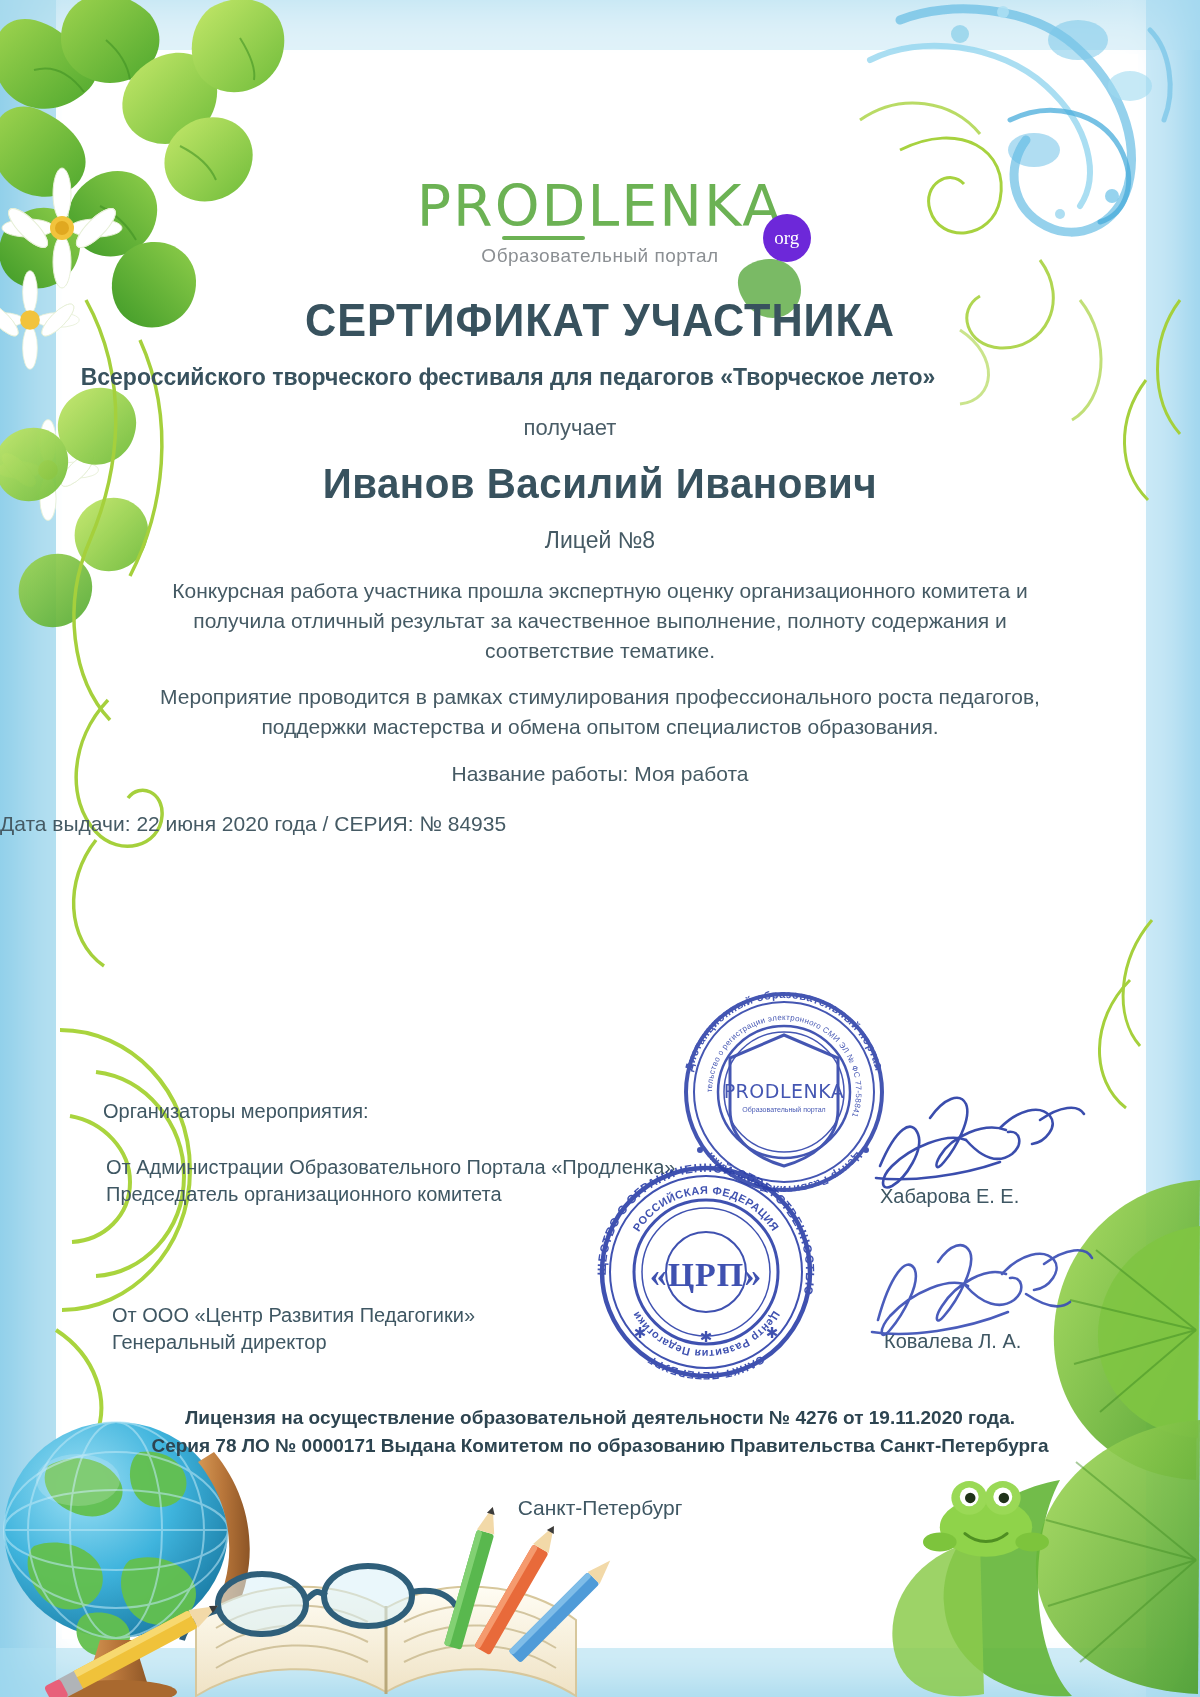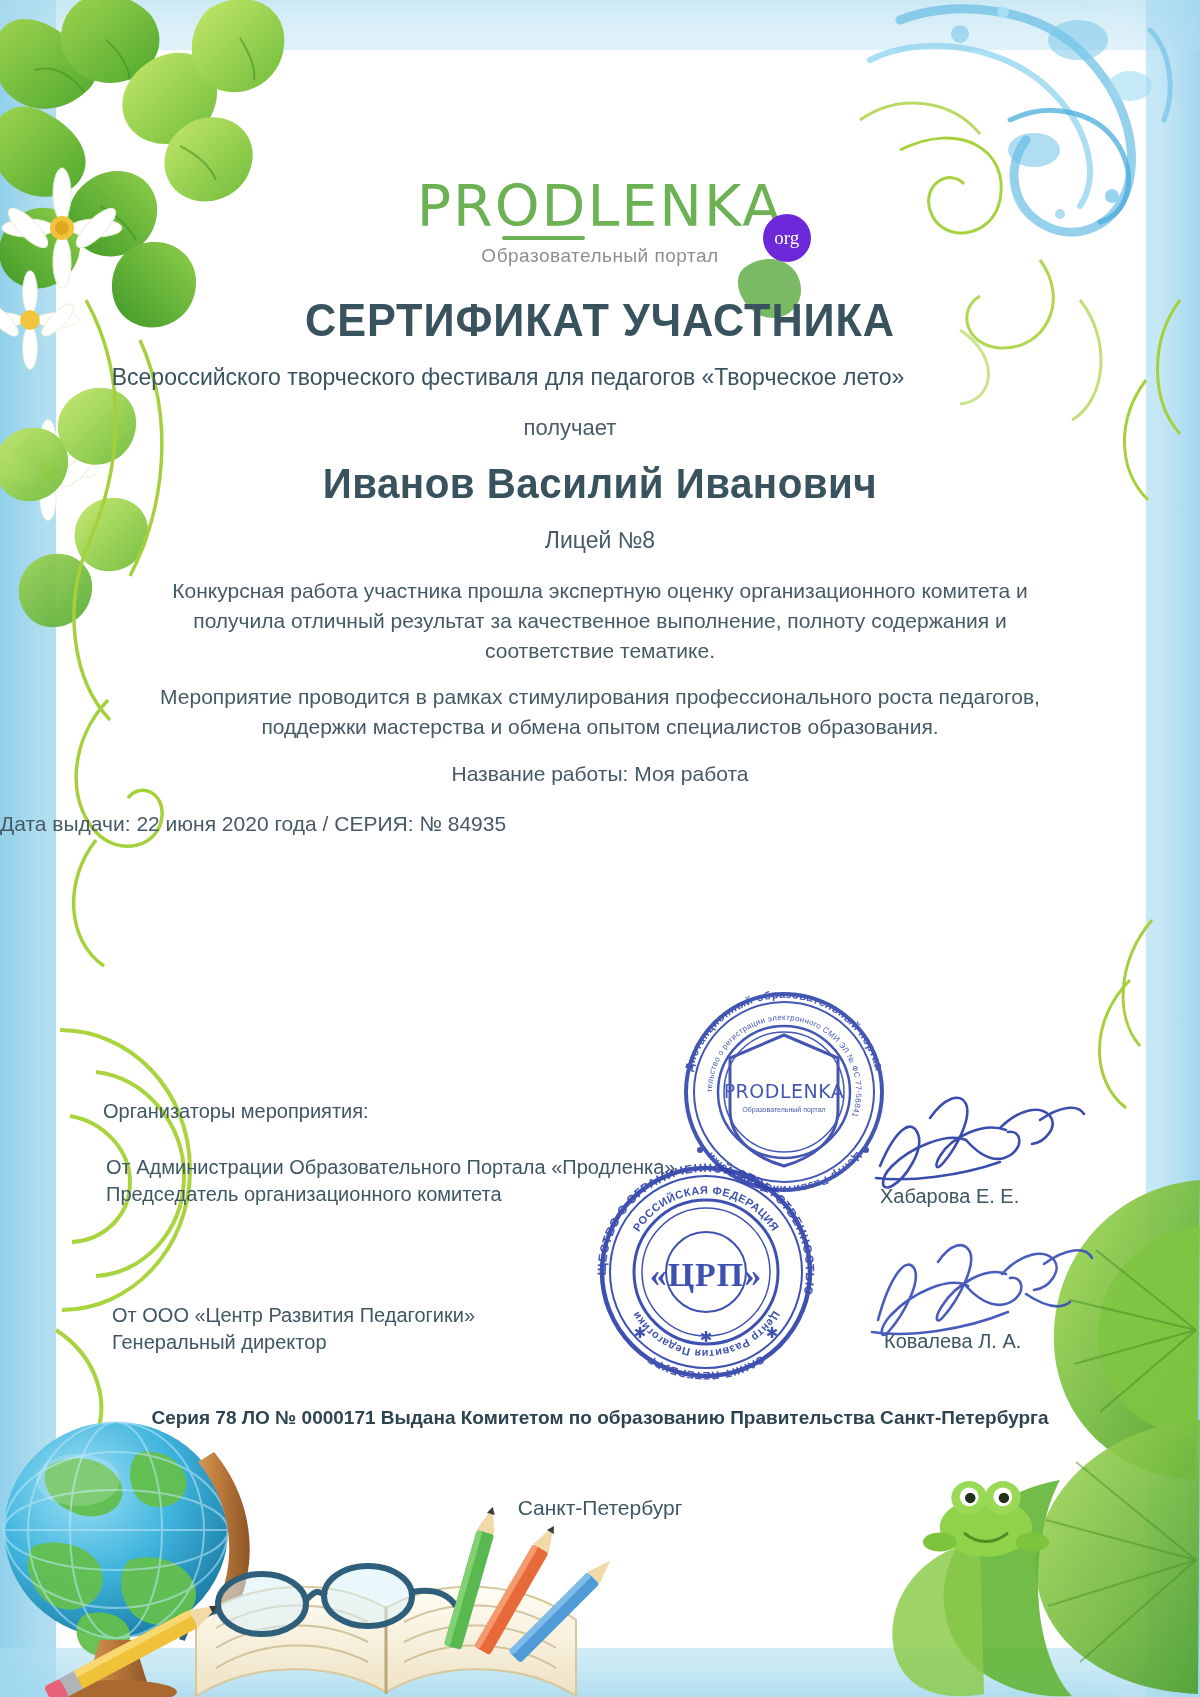--- a/index.html
+++ b/index.html
@@ -71,21 +71,21 @@
   }
 
   .title{
     position:absolute;left:0;top:292px;width:1200px;text-align:center;
     font-family:"Liberation Sans", sans-serif;
     font-weight:bold;font-size:47px;color:#38525e;letter-spacing:1px;
     transform:scaleX(.92);
   }
   .subtitle{
     position:absolute;left:0;top:364px;width:1016px;text-align:center;
-    font-weight:normal;font-size:23px;color:#38525e;
+    font-weight:bold;font-size:23px;color:#38525e;
   }
   .receives{
     position:absolute;left:0;top:415px;width:1140px;text-align:center;
     font-size:22px;color:#4a5d67;
   }
   .name{
     position:absolute;left:0;top:460px;width:1200px;text-align:center;
     font-weight:bold;font-size:42px;color:#38525e;letter-spacing:.5px;
     transform:scaleX(.96);
   }
@@ -440,20 +440,21 @@
       <div>Председатель организационного комитета</div>
     </div>
     <div class="signer-1">Хабарова Е. Е.</div>
     <div class="sig-block-2">
       <div>От ООО «Центр Развития Педагогики»</div>
       <div>Генеральный директор</div>
     </div>
     <div class="signer-2">Ковалева Л. А.</div>
 
     <div class="license">
+      <div>Лицензия на осуществление образовательной деятельности № 4276 от 19.11.2020 года.</div>
       <div>Серия 78 ЛО № 0000171 Выдана Комитетом по образованию Правительства Санкт-Петербурга</div>
     </div>
     <div class="city">Санкт-Петербург</div>
   </div>
 
   <svg class="svg-layer svg-front" viewBox="0 0 1200 1697">
     <defs>
       <path id="s1outer" d="M784,1092 m-94,0 a94,94 0 1,1 188,0 a94,94 0 1,1 -188,0"></path>
       <path id="s1outerb" d="M784,1092 m94,0 a94,94 0 1,1 -188,0 a94,94 0 1,1 188,0"></path>
       <path id="s1mid" d="M784,1092 m-72,0 a72,72 0 1,1 144,0 a72,72 0 1,1 -144,0"></path>

